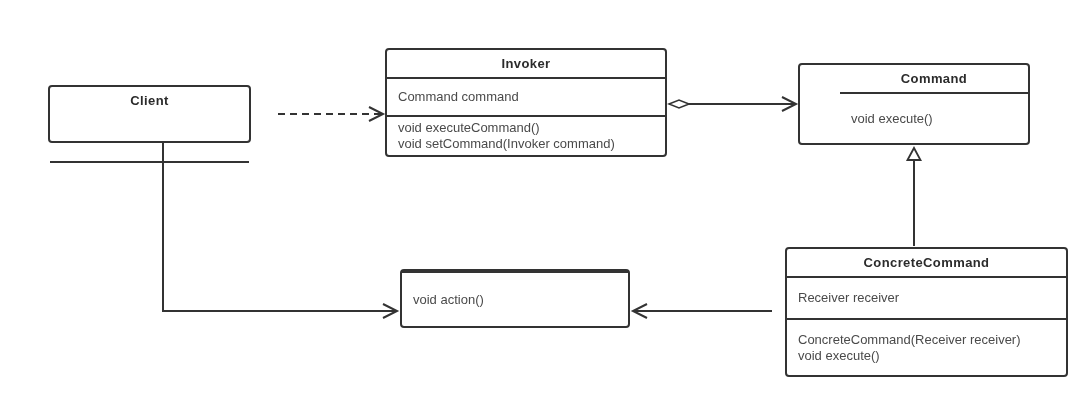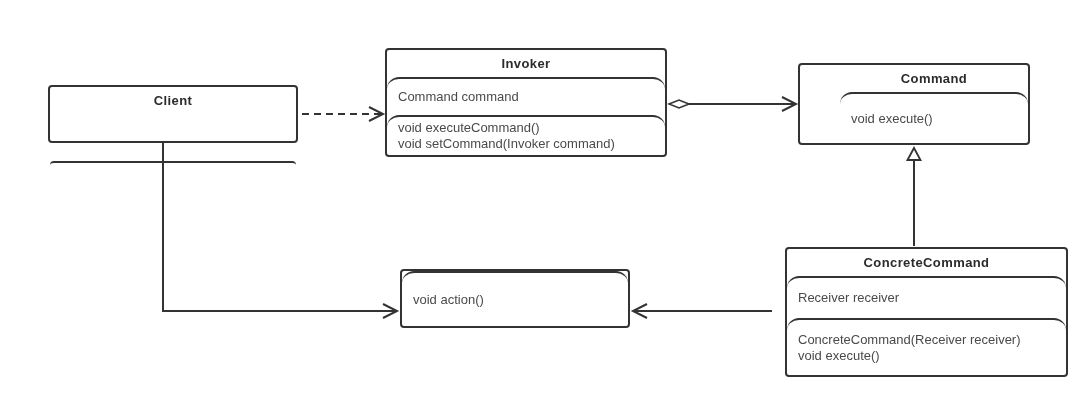--- a/index.html
+++ b/index.html
@@ -43,21 +43,20 @@
     flex: 0 0 auto;
   }
 
   .compartment {
     border-top: 2px solid #333333;
     display: flex;
     flex-direction: column;
     justify-content: center;
     padding: 3px 11px;
     line-height: 16px;
-    border-radius: 12px;
   }
 
   .compartment.grow { flex: 1 1 auto; }
 
   .member { white-space: nowrap; }
 </style>
 </head>
 <body>
 
 <div class="canvas">
@@ -74,21 +73,21 @@
         <polygon points="3,3.5 15,10 3,16.5" fill="#ffffff" stroke="#333333" stroke-width="1.8"></polygon>
       </marker>
     </defs>
   <polyline points="278,114 383,114" fill="none" stroke="#333333" stroke-width="2" stroke-dasharray="7,5" marker-end="url(#m-open-arrow)"></polyline>
       <polyline points="669,104 796,104" fill="none" stroke="#333333" stroke-width="2" marker-start="url(#m-hollow-diamond)" marker-end="url(#m-open-arrow)"></polyline>
       <polyline points="914,246 914,148" fill="none" stroke="#333333" stroke-width="2" marker-end="url(#m-hollow-triangle)"></polyline>
       <polyline points="163,143 163,311 397,311" fill="none" stroke="#333333" stroke-width="2" marker-end="url(#m-open-arrow)"></polyline>
       <polyline points="772,311 633,311" fill="none" stroke="#333333" stroke-width="2" marker-end="url(#m-open-arrow)"></polyline>
     </svg>
 
-  <div class="class-box" style="left:48px; top:85px; width:250px; height:58px;gap:47px;">
+  <div class="class-box" style="left:48px; top:85px; width:203px; height:58px;gap:47px;">
     <div class="class-title">Client</div>
     <div class="compartment grow"></div>
   </div>
 
   <div class="class-box" style="left:385px; top:48px; width:282px; height:109px;">
     <div class="class-title">Invoker</div>
     <div class="compartment" style="height:40px;">
       <div class="member">Command command</div>
     </div>
     <div class="compartment grow">

